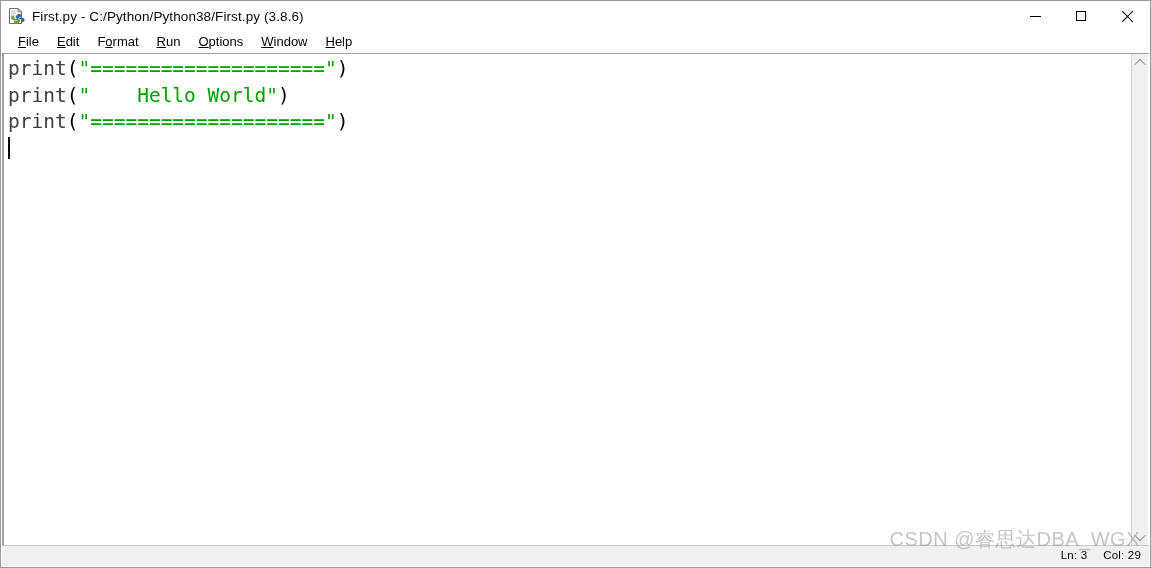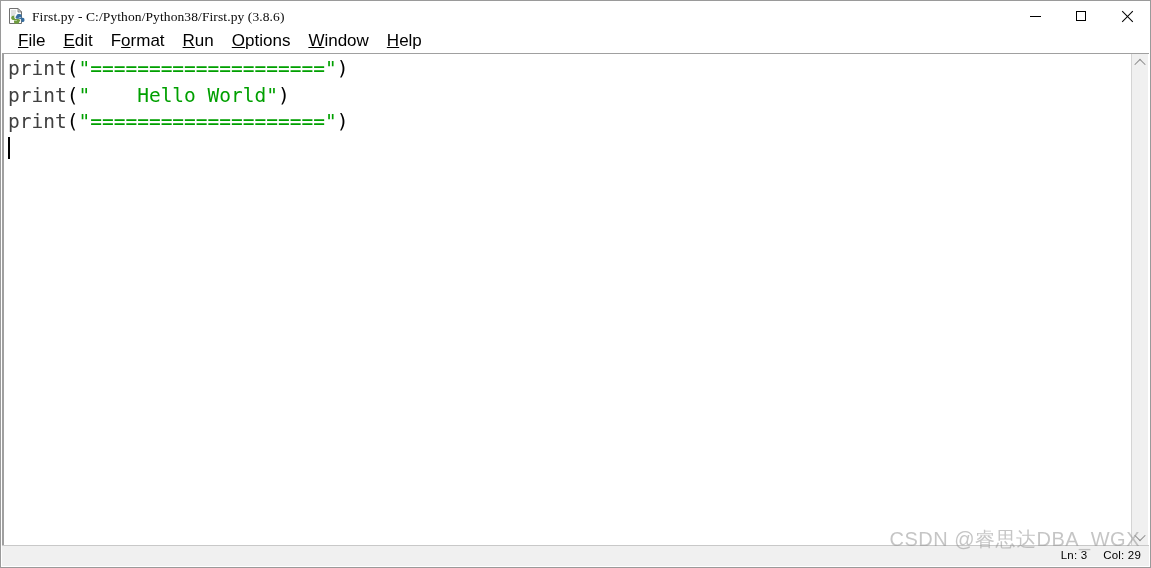--- a/index.html
+++ b/index.html
@@ -41,21 +41,20 @@
     flex: 0 0 auto;
     position: relative;
   }
   #title-text {
     font-size: 13.5px;
     color: #0a0a0a;
     white-space: nowrap;
     letter-spacing: 0.1px;
     line-height: 1;
     padding-top: 1px;
-    font-family: Liberation Serif, serif;
   }
 
   .win-controls {
     position: absolute;
     right: 0; top: 0;
     height: 30px;
     display: flex;
   }
   .win-btn {
     width: 46px;
@@ -97,21 +96,21 @@
     left: 0; top: 30px;
     width: 100%;
     height: 21px;
     background: #ffffff;
     display: flex;
     align-items: center;
     padding-left: 8px;
     box-sizing: border-box;
   }
   .menu-item {
-    font-size: 17px;
+    font-size: 13px;
     color: #000000;
     padding: 1px 9px 1px 9px;
     white-space: nowrap;
     cursor: default;
     line-height: 1.2;
   }
   .menu-item u { text-decoration: underline; text-underline-offset: 1px; }
 
   
   #editor-frame {

